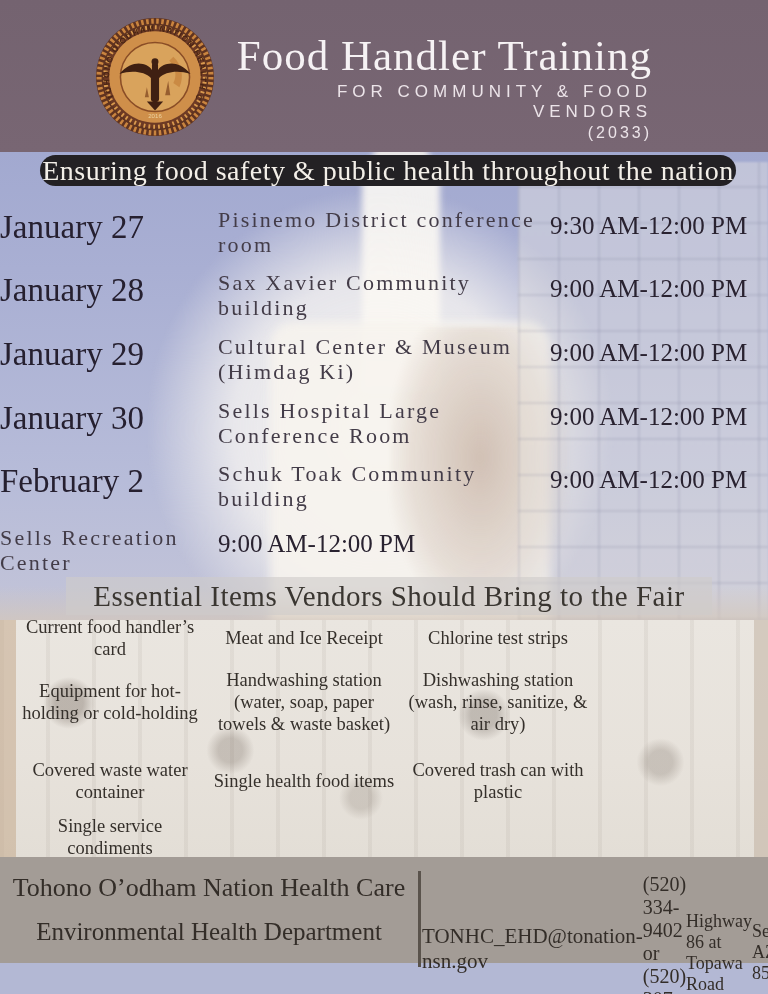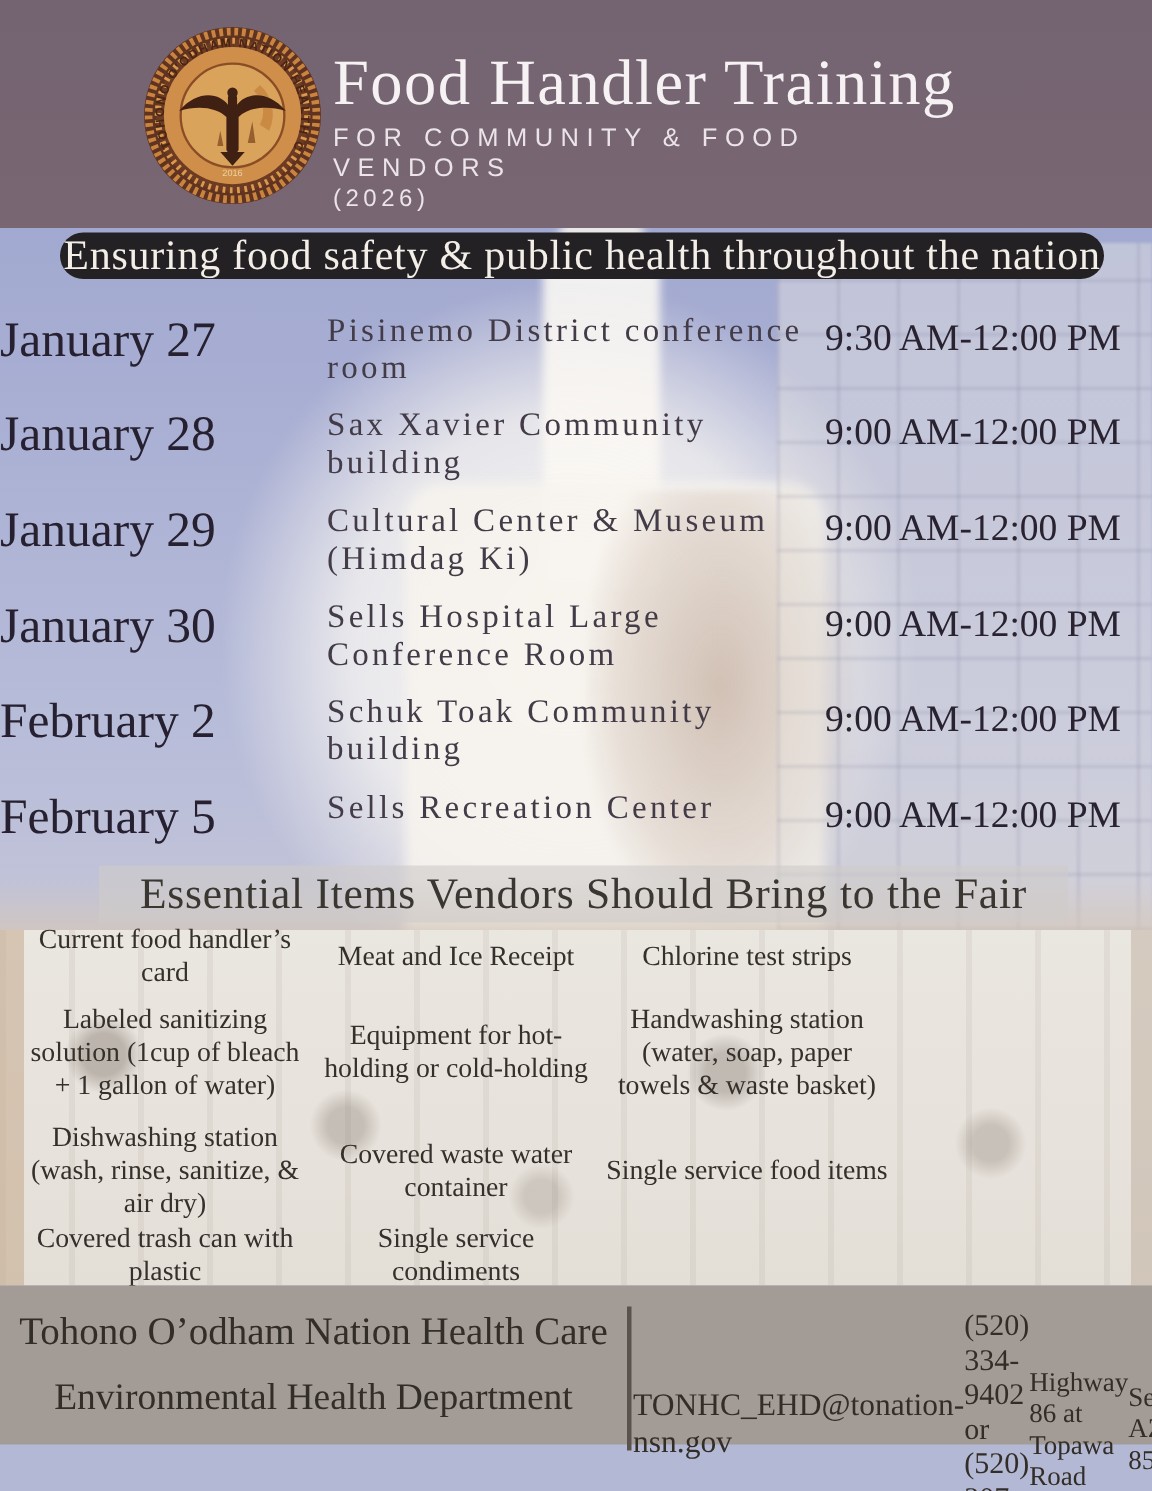--- a/index.html
+++ b/index.html
@@ -40,21 +40,21 @@
       radial-gradient(circle at 47% 75%, rgba(118,106,95,.22) 0 11px, rgba(118,106,95,0) 22px),
       repeating-linear-gradient(90deg, rgba(140,130,120,.10) 0 4px, transparent 4px 46px),
       linear-gradient(180deg,#eae6e0 0%, #e7e2db 60%, #e3ded6 100%); }
   .photo-bottom-edge-l { position:absolute; left:0; top:620px; width:16px; height:237px; background:rgba(196,170,140,.55); }
   .photo-bottom-edge-r { position:absolute; right:0; top:620px; width:14px; height:237px; background:rgba(186,168,150,.45); }
 
   
   .header { position:absolute; left:0; top:0; width:768px; height:152px;
     background:linear-gradient(180deg,#746370 0%, #786673 100%); display:flex; align-items:center; }
   .logo-wrap { position:absolute; left:94px; top:16px; width:122px; height:122px; }
-  .header-text { position:absolute; left:222px; top:34px; width:430px; text-align:left; }
+  .header-text { position:absolute; left:222px; top:34px; width:430px; text-align:right; }
   .title { font-size:43px; line-height:1.02; color:#f6f2f4; letter-spacing:1px; font-weight:normal; }
   .subtitle { margin-top:4px; font-family:"Liberation Sans", sans-serif; font-size:17px; letter-spacing:5px; color:#ece4e9; }
   .year { margin-top:2px; font-family:"Liberation Sans", sans-serif; font-size:16px; letter-spacing:3px; color:#ece4e9; }
 
   
   .pill { position:absolute; left:40px; top:155px; width:696px; height:31px; background:#232124;
     border-radius:24px; display:flex; align-items:center; justify-content:center; }
   .pill-text { color:#f3efe8; font-size:28px; letter-spacing:.5px; }
 
   
@@ -128,21 +128,21 @@
         </text>
         <path d="M25,57 C38,42 52,46 57,53 L57,48 C58,44 62,44 63,48 L63,53 C68,46 82,42 95,57 C82,53 70,55 64,61 L64,82 C64,86 56,86 56,82 L56,61 C50,55 38,53 25,57 Z" fill="#3f2012"></path>
         <circle cx="60" cy="45" r="3.4" fill="#3f2012"></circle>
         <path d="M52,84 L68,84 L60,93 Z" fill="#3f2012"></path>
         <text x="60" y="100" text-anchor="middle" font-family="Liberation Sans, sans-serif" font-size="6" fill="#ecd2a0">2016</text>
       </svg>
     </div>
     <div class="header-text">
       <div class="title">Food Handler Training</div>
       <div class="subtitle">FOR COMMUNITY &amp; FOOD VENDORS</div>
-      <div class="year">(2026)</div>
+      <div class="year">(2033)</div>
     </div>
   </div>
 
   <div class="pill">
     <span class="pill-text">Ensuring food safety &amp; public health throughout the nation</span>
   </div>
 
   <div class="schedule">
     <div class="schedule-row row-0">
       <div class="s-date">January 27</div>
@@ -163,40 +163,38 @@
       <div class="s-date">January 30</div>
       <div class="s-loc">Sells Hospital Large Conference Room</div>
       <div class="s-time">9:00 AM-12:00 PM</div>
     </div>
     <div class="schedule-row row-4">
       <div class="s-date">February 2</div>
       <div class="s-loc">Schuk Toak Community building</div>
       <div class="s-time">9:00 AM-12:00 PM</div>
     </div>
     <div class="schedule-row row-5">
-      <div class="s-date">February 5</div>
       <div class="s-loc">Sells Recreation Center</div>
       <div class="s-time">9:00 AM-12:00 PM</div>
     </div>
   </div>
 
   <div class="ess-bar">
     <span class="ess-title">Essential Items Vendors Should Bring to the Fair</span>
   </div>
 
   <div class="items-grid">
     <div class="item-cell">Current food handler’s card</div>
     <div class="item-cell">Meat and Ice Receipt</div>
     <div class="item-cell">Chlorine test strips</div>
-    <div class="item-cell">Labeled sanitizing solution (1cup of bleach + 1 gallon of water)</div>
     <div class="item-cell">Equipment for hot-holding or cold-holding</div>
     <div class="item-cell">Handwashing station (water, soap, paper towels &amp; waste basket)</div>
     <div class="item-cell">Dishwashing station (wash, rinse, sanitize, &amp; air dry)</div>
     <div class="item-cell">Covered waste water container</div>
-    <div class="item-cell">Single service food items</div>
+    <div class="item-cell">Single health food items</div>
     <div class="item-cell">Covered trash can with plastic</div>
     <div class="item-cell">Single service condiments</div>
   </div>
 
   <div class="footer">
     <div class="footer-left">
       <div class="org1">Tohono O’odham Nation Health Care</div>
       <div class="org2">Environmental Health Department</div>
     </div>
     <div class="footer-divider"></div>

